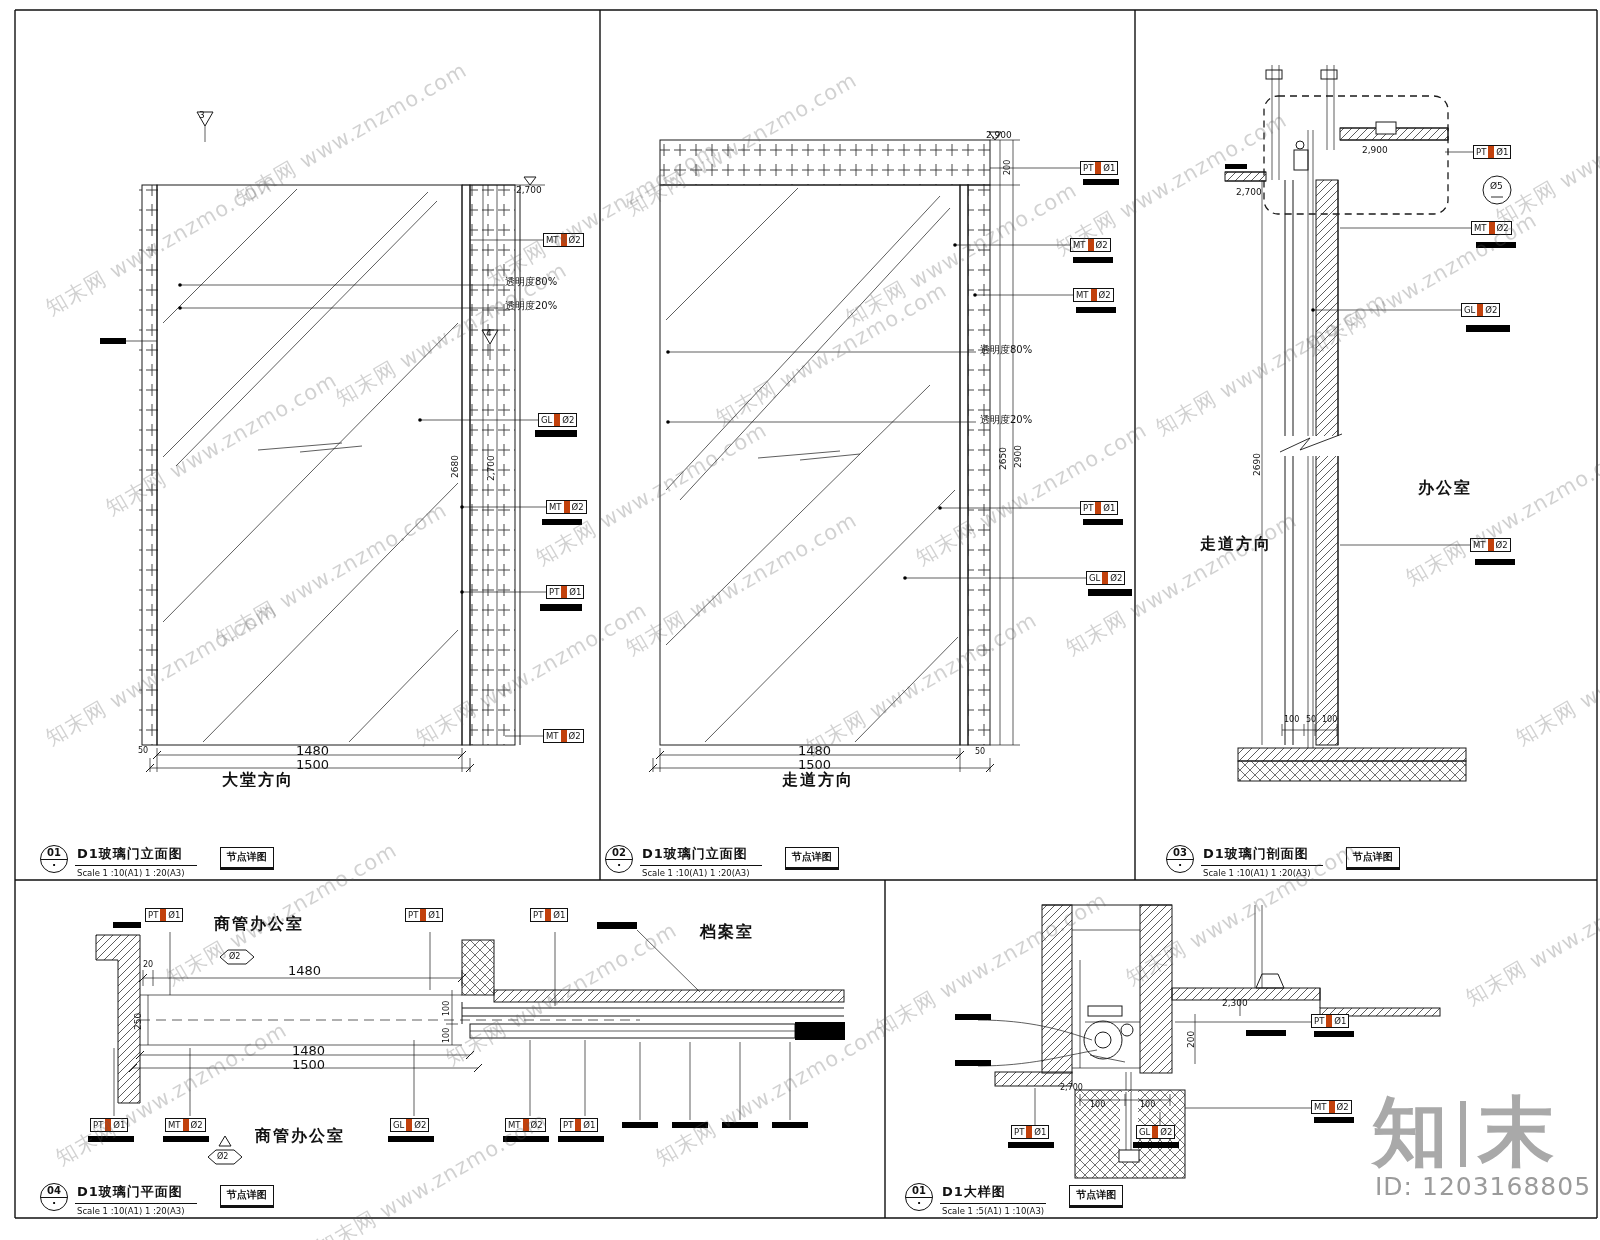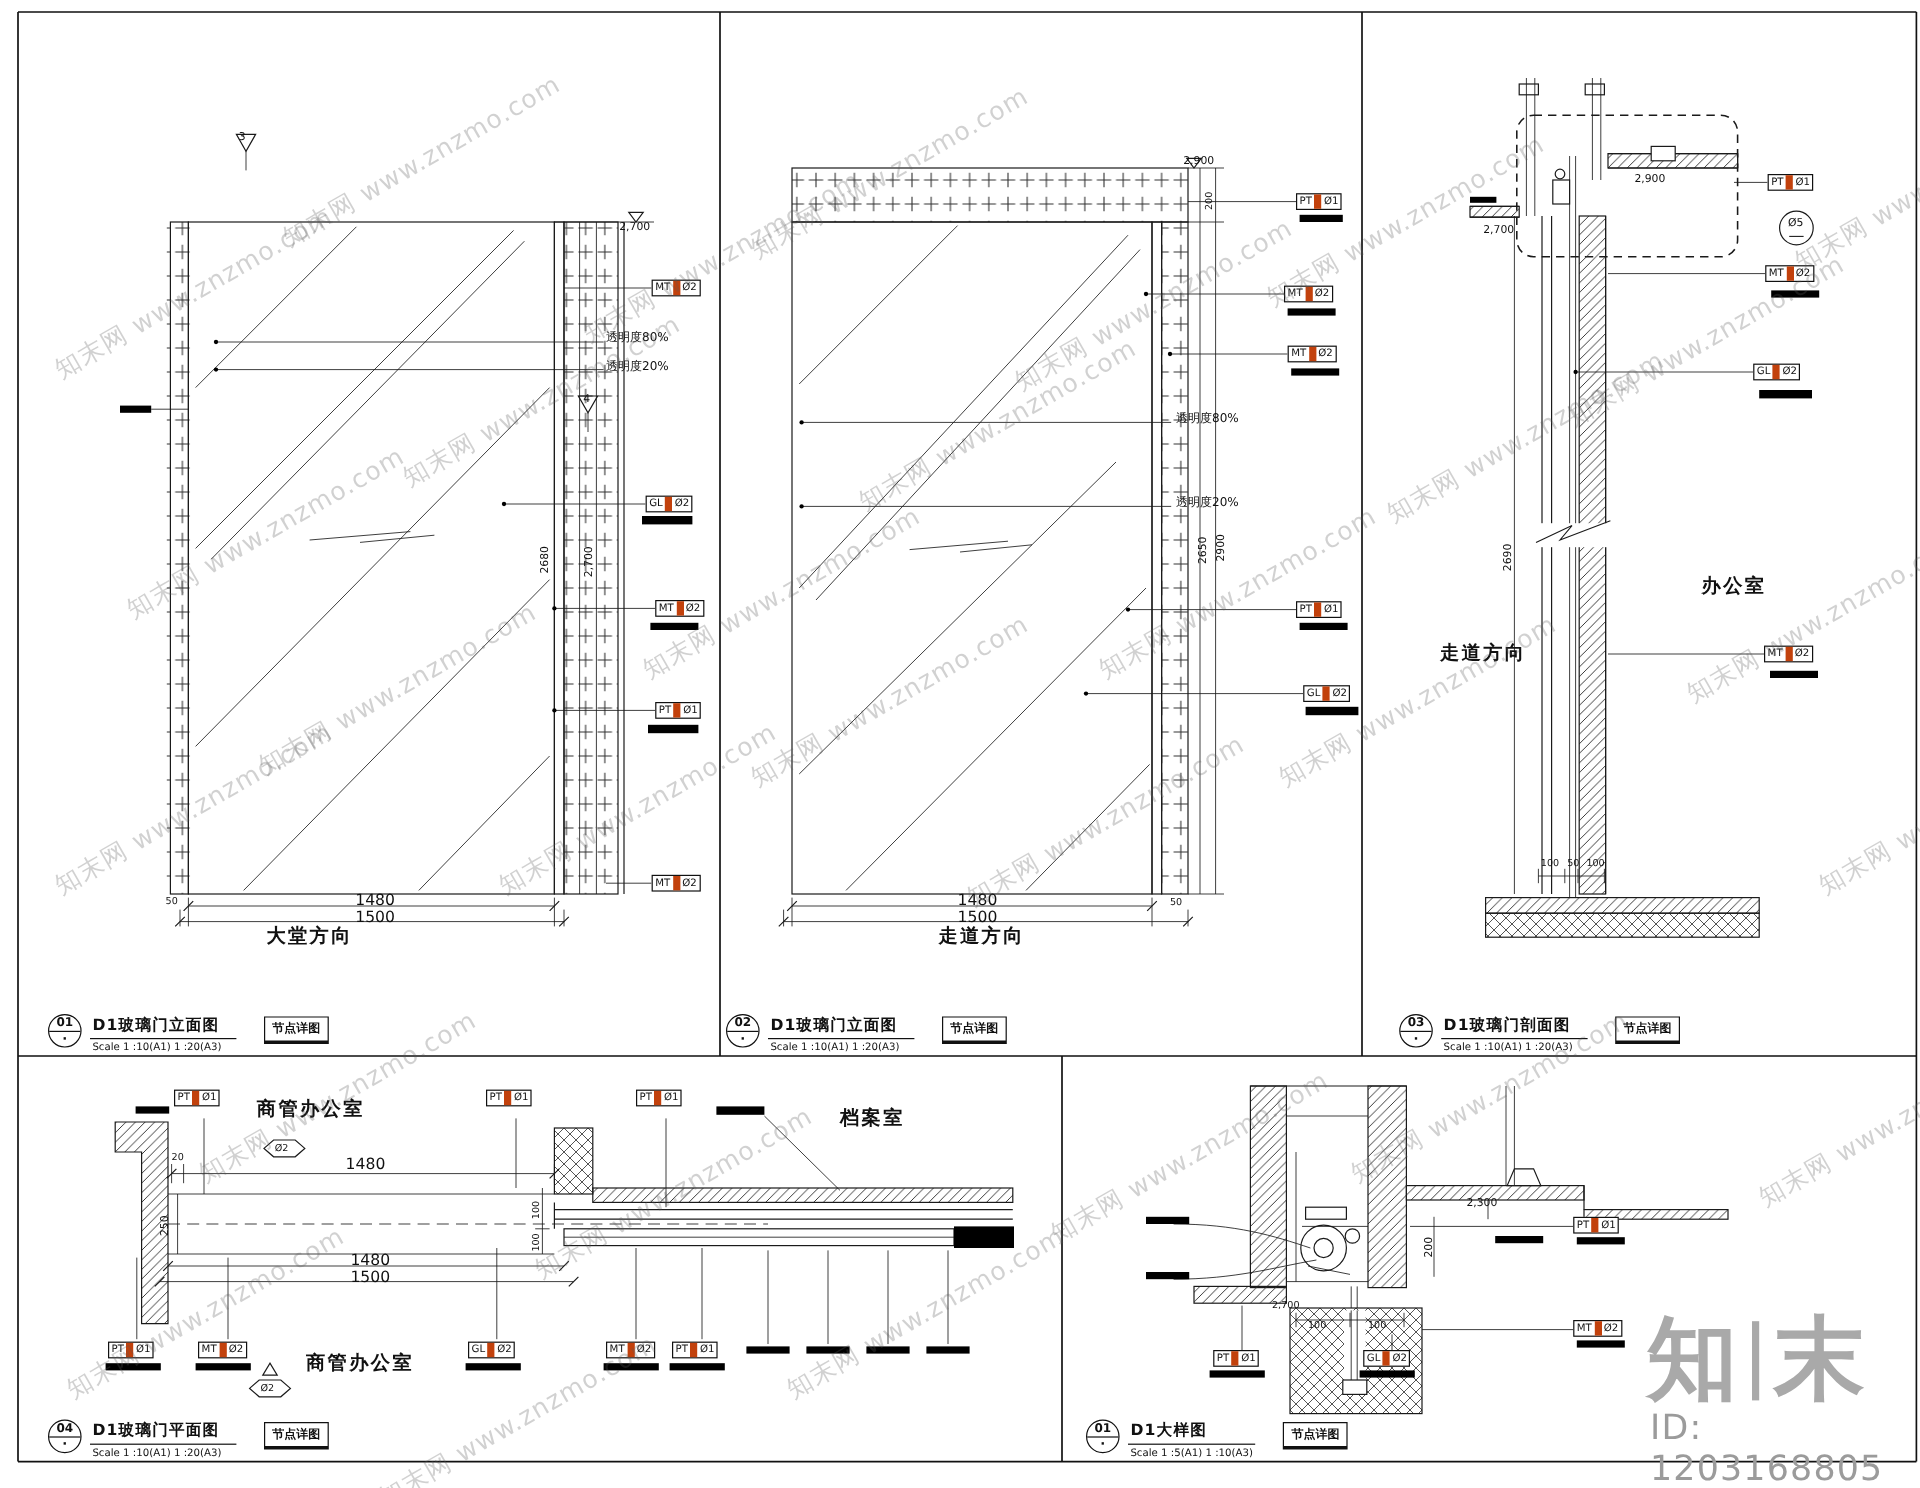--- a/index.html
+++ b/index.html
@@ -21,21 +21,21 @@
   .tb-circ{width:28px;height:28px;border:1.5px solid #111;border-radius:50%;display:flex;flex-direction:column;align-items:center;font-size:10px;font-weight:bold;flex:none;background:#fff;}
   .tb-num{border-bottom:1px solid #111;width:100%;text-align:center;line-height:13px;}
   .tb-dot{line-height:11px;font-size:11px;}
   .tb-main{display:flex;flex-direction:column;}
   .tb-title{font-size:13px;font-weight:bold;border-bottom:1.5px solid #111;padding:0 14px 2px 2px;letter-spacing:1px;}
   .tb-scale{font-size:8.5px;padding:2px 2px 0;}
   .tb-note{margin-left:16px;margin-top:2px;border:1px solid #111;border-bottom:3px solid #111;padding:2px 6px 3px;font-size:10px;font-weight:bold;background:#fff;}
   .wm{position:absolute;color:rgba(90,90,90,0.28);font-size:21px;letter-spacing:1px;transform:rotate(-30deg);white-space:nowrap;pointer-events:none;z-index:5;}
   .logo{position:absolute;left:1372px;top:1082px;display:flex;align-items:center;gap:12px;font-size:76px;font-weight:bold;color:#a9a9a9;z-index:6;}
   .logo-bar{width:6px;height:66px;background:#a9a9a9;display:inline-block;}
-  .logo-id{position:absolute;left:1375px;top:1172px;font-size:29px;color:#9b9b9b;z-index:6;letter-spacing:1px;}
+  .logo-id{position:absolute;left:1375px;top:1172px;font-size:25px;color:#9b9b9b;z-index:6;letter-spacing:1px;}
 </style>
 </head>
 <body>
 
 <div id="sheet">
 
 <svg class="linework" width="1600" height="1240">
   <defs>
     <pattern id="ph" width="16" height="20" patternUnits="userSpaceOnUse">
       <path d="M8,4 V16 M2,10 H14" stroke="#333" stroke-width="0.9" fill="none"></path>

